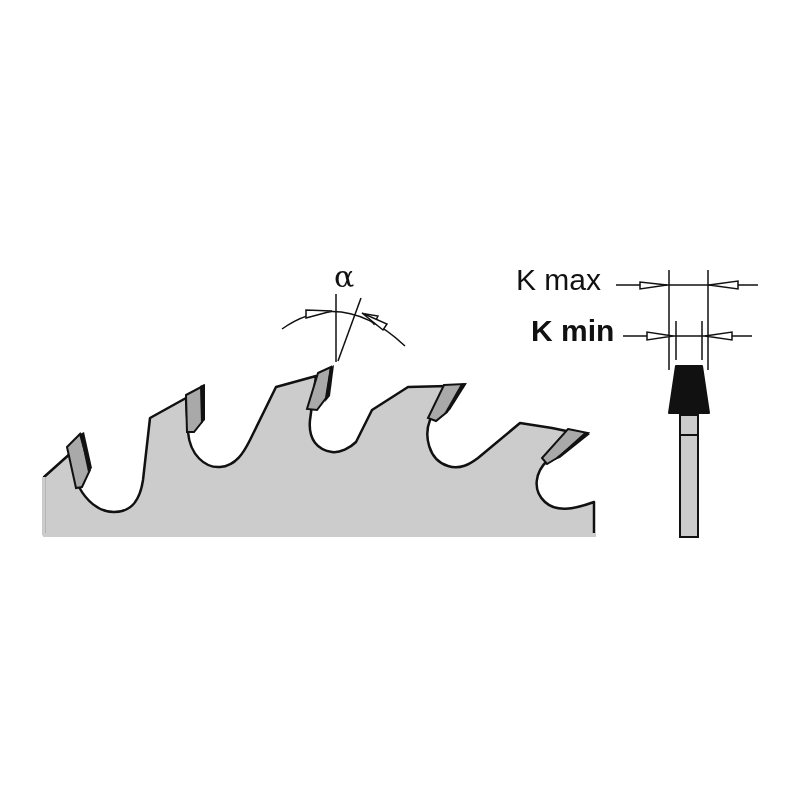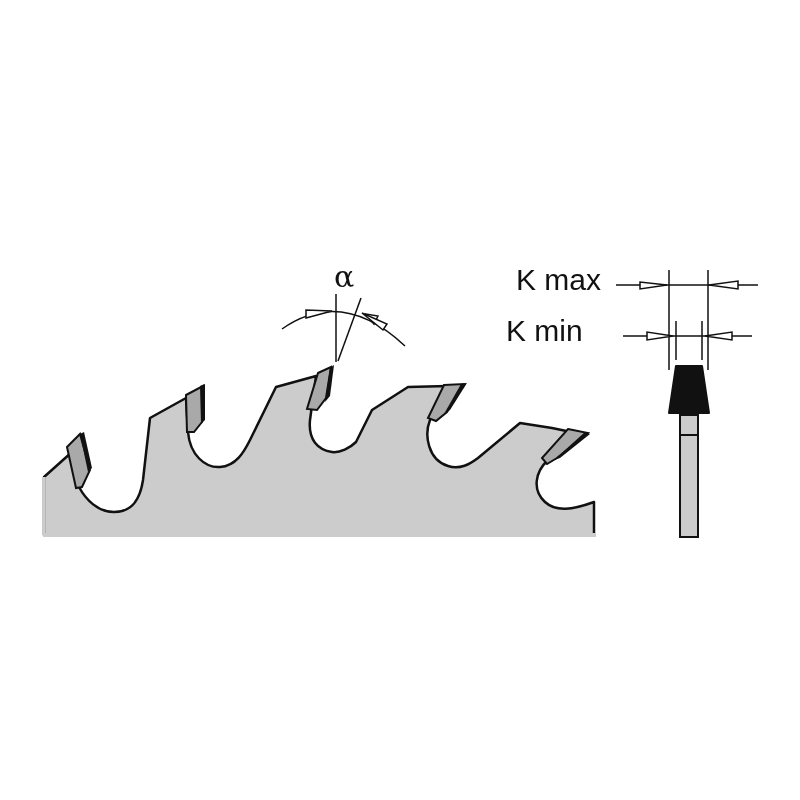--- a/index.html
+++ b/index.html
@@ -92,13 +92,13 @@
 
   <g>
     <rect x="680" y="415" width="18" height="122" fill="#cccccc" stroke="#111" stroke-width="2"></rect>
     <line x1="680" y1="435" x2="698" y2="435" stroke="#111" stroke-width="2"></line>
     <path d="M676,366 L702,366 L709,413 L669,413 Z" fill="#111" stroke="#111" stroke-width="2" stroke-linejoin="round"></path>
   </g>
 </svg>
 
 <div class="alpha" style="left:334px; top:262px;">α</div>
 <div class="label" style="left:516px; top:265px;">K max</div>
-<div class="label" style="left:506px; top:316px;">K min</div>
+<div class="label" style="left:531px; top:316px;font-weight:bold;">K min</div>
 
 </body></html>

